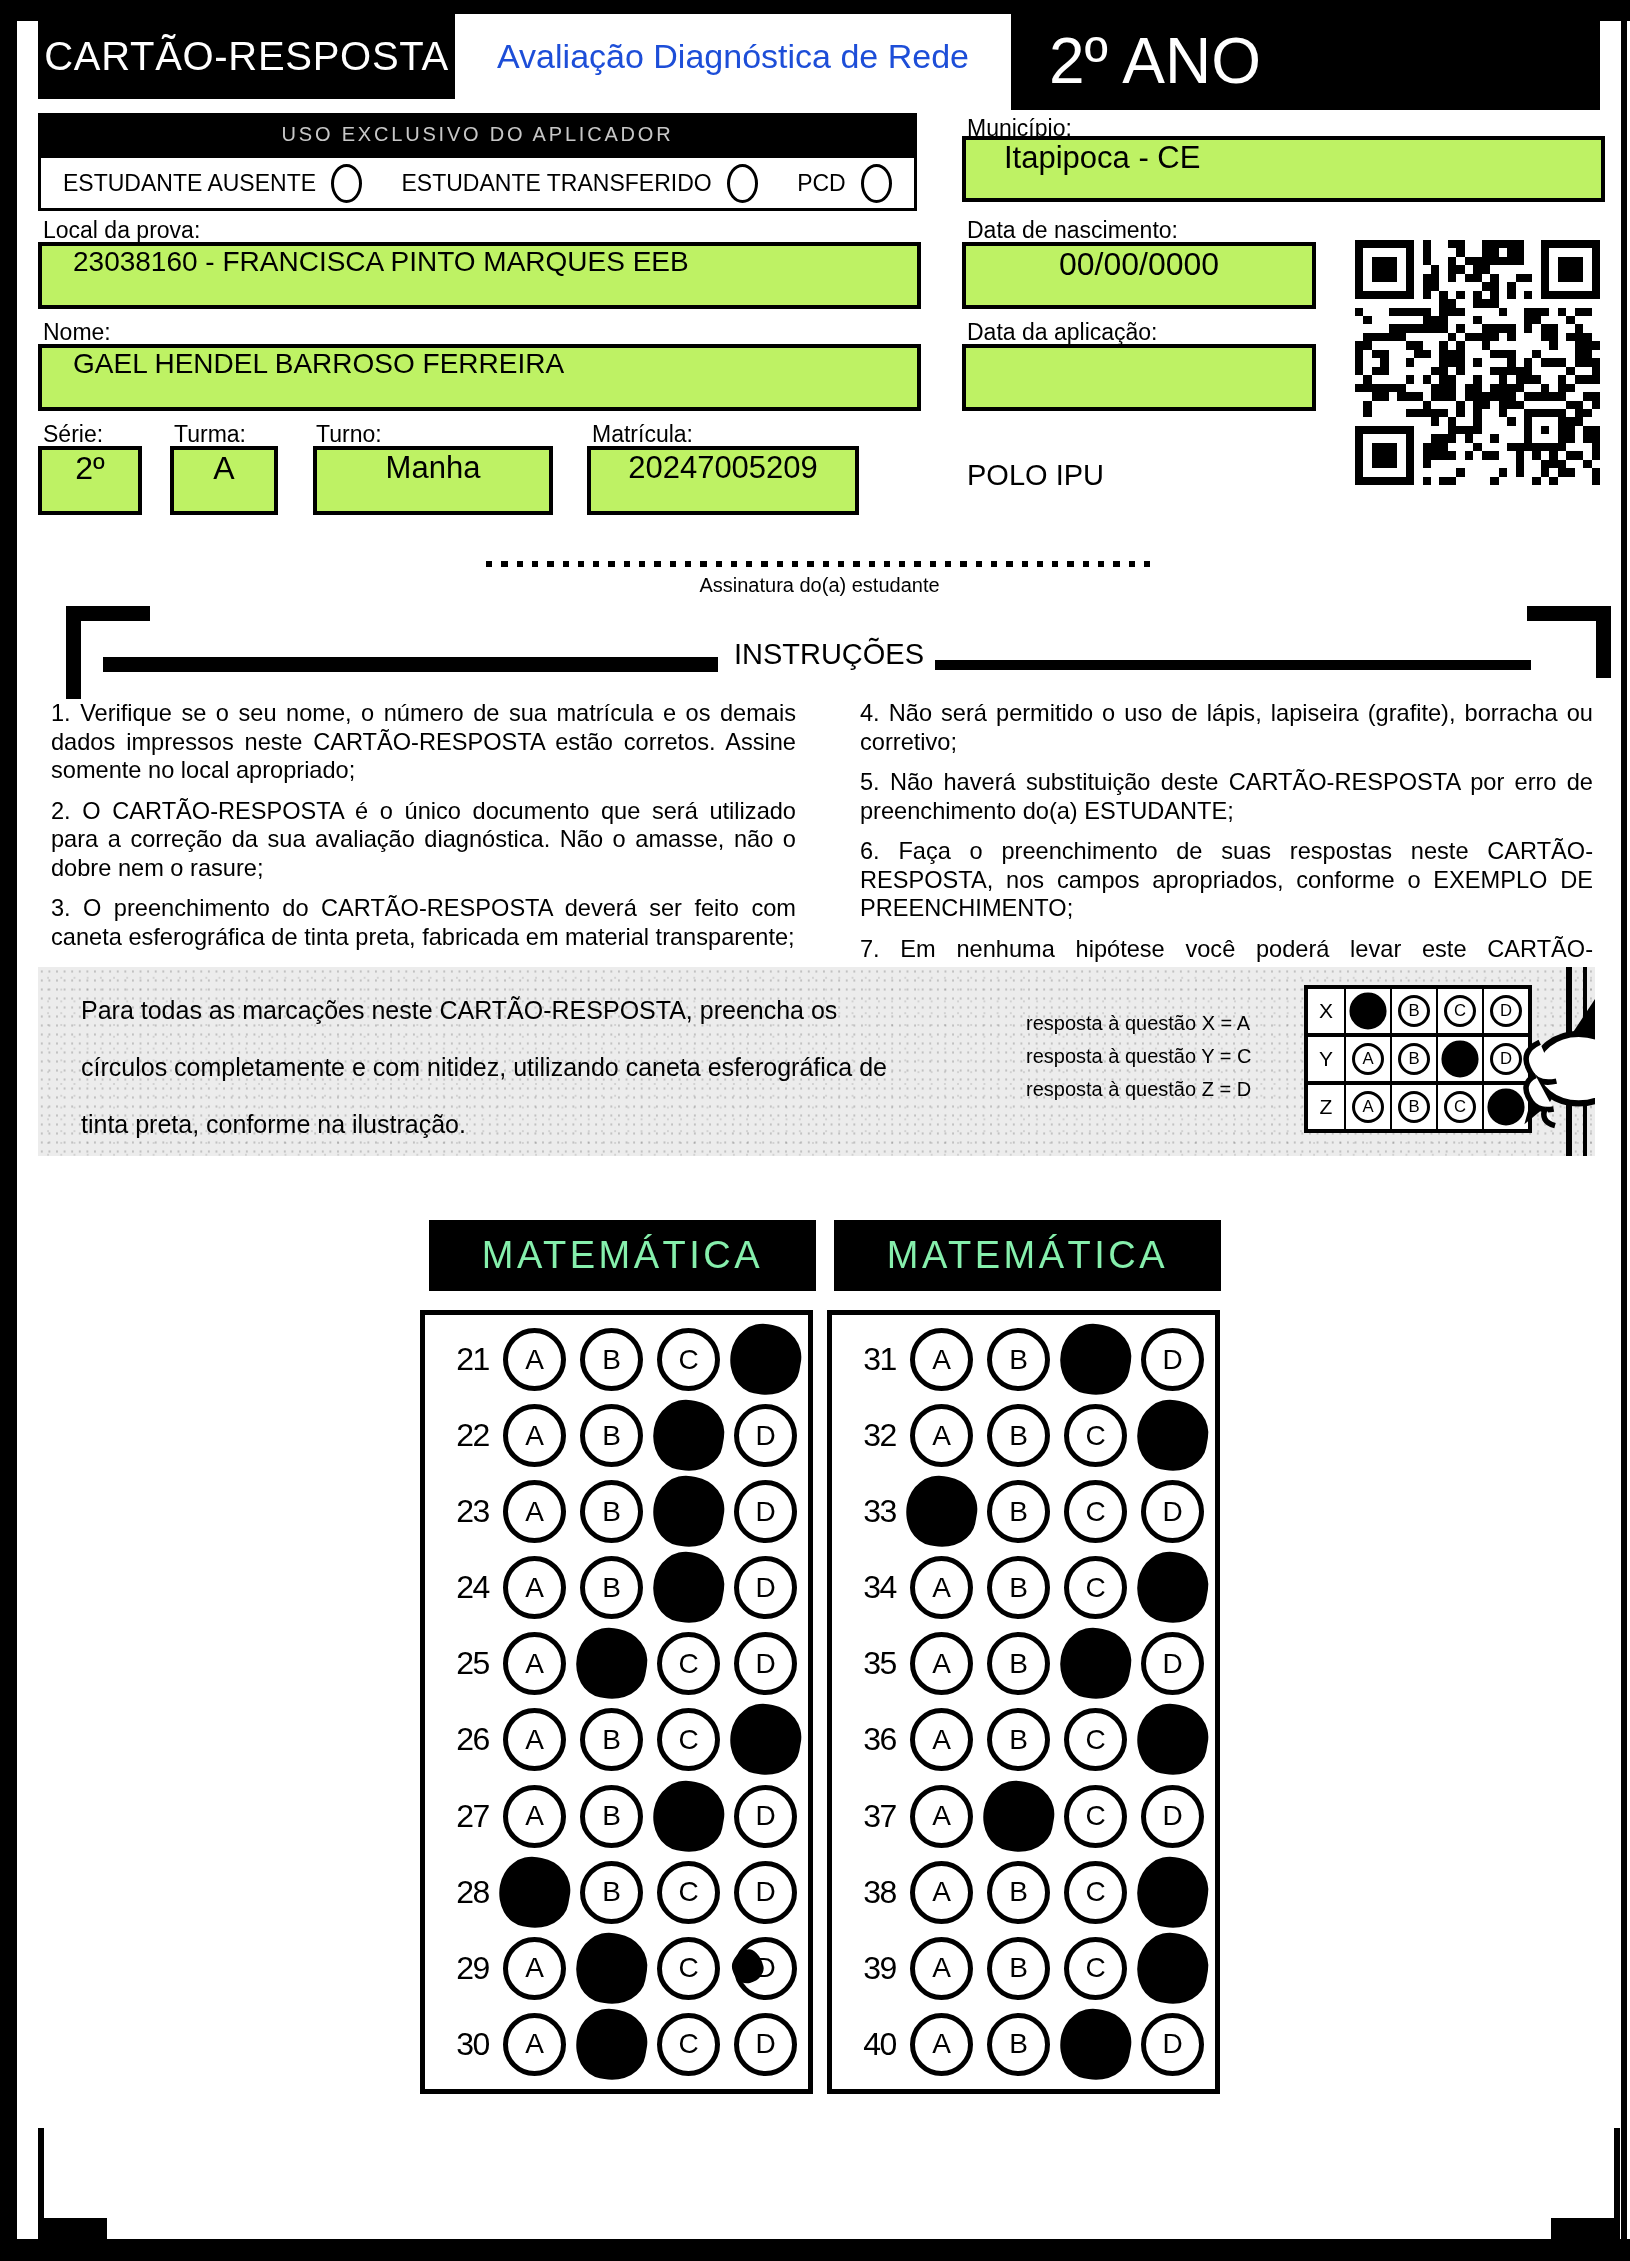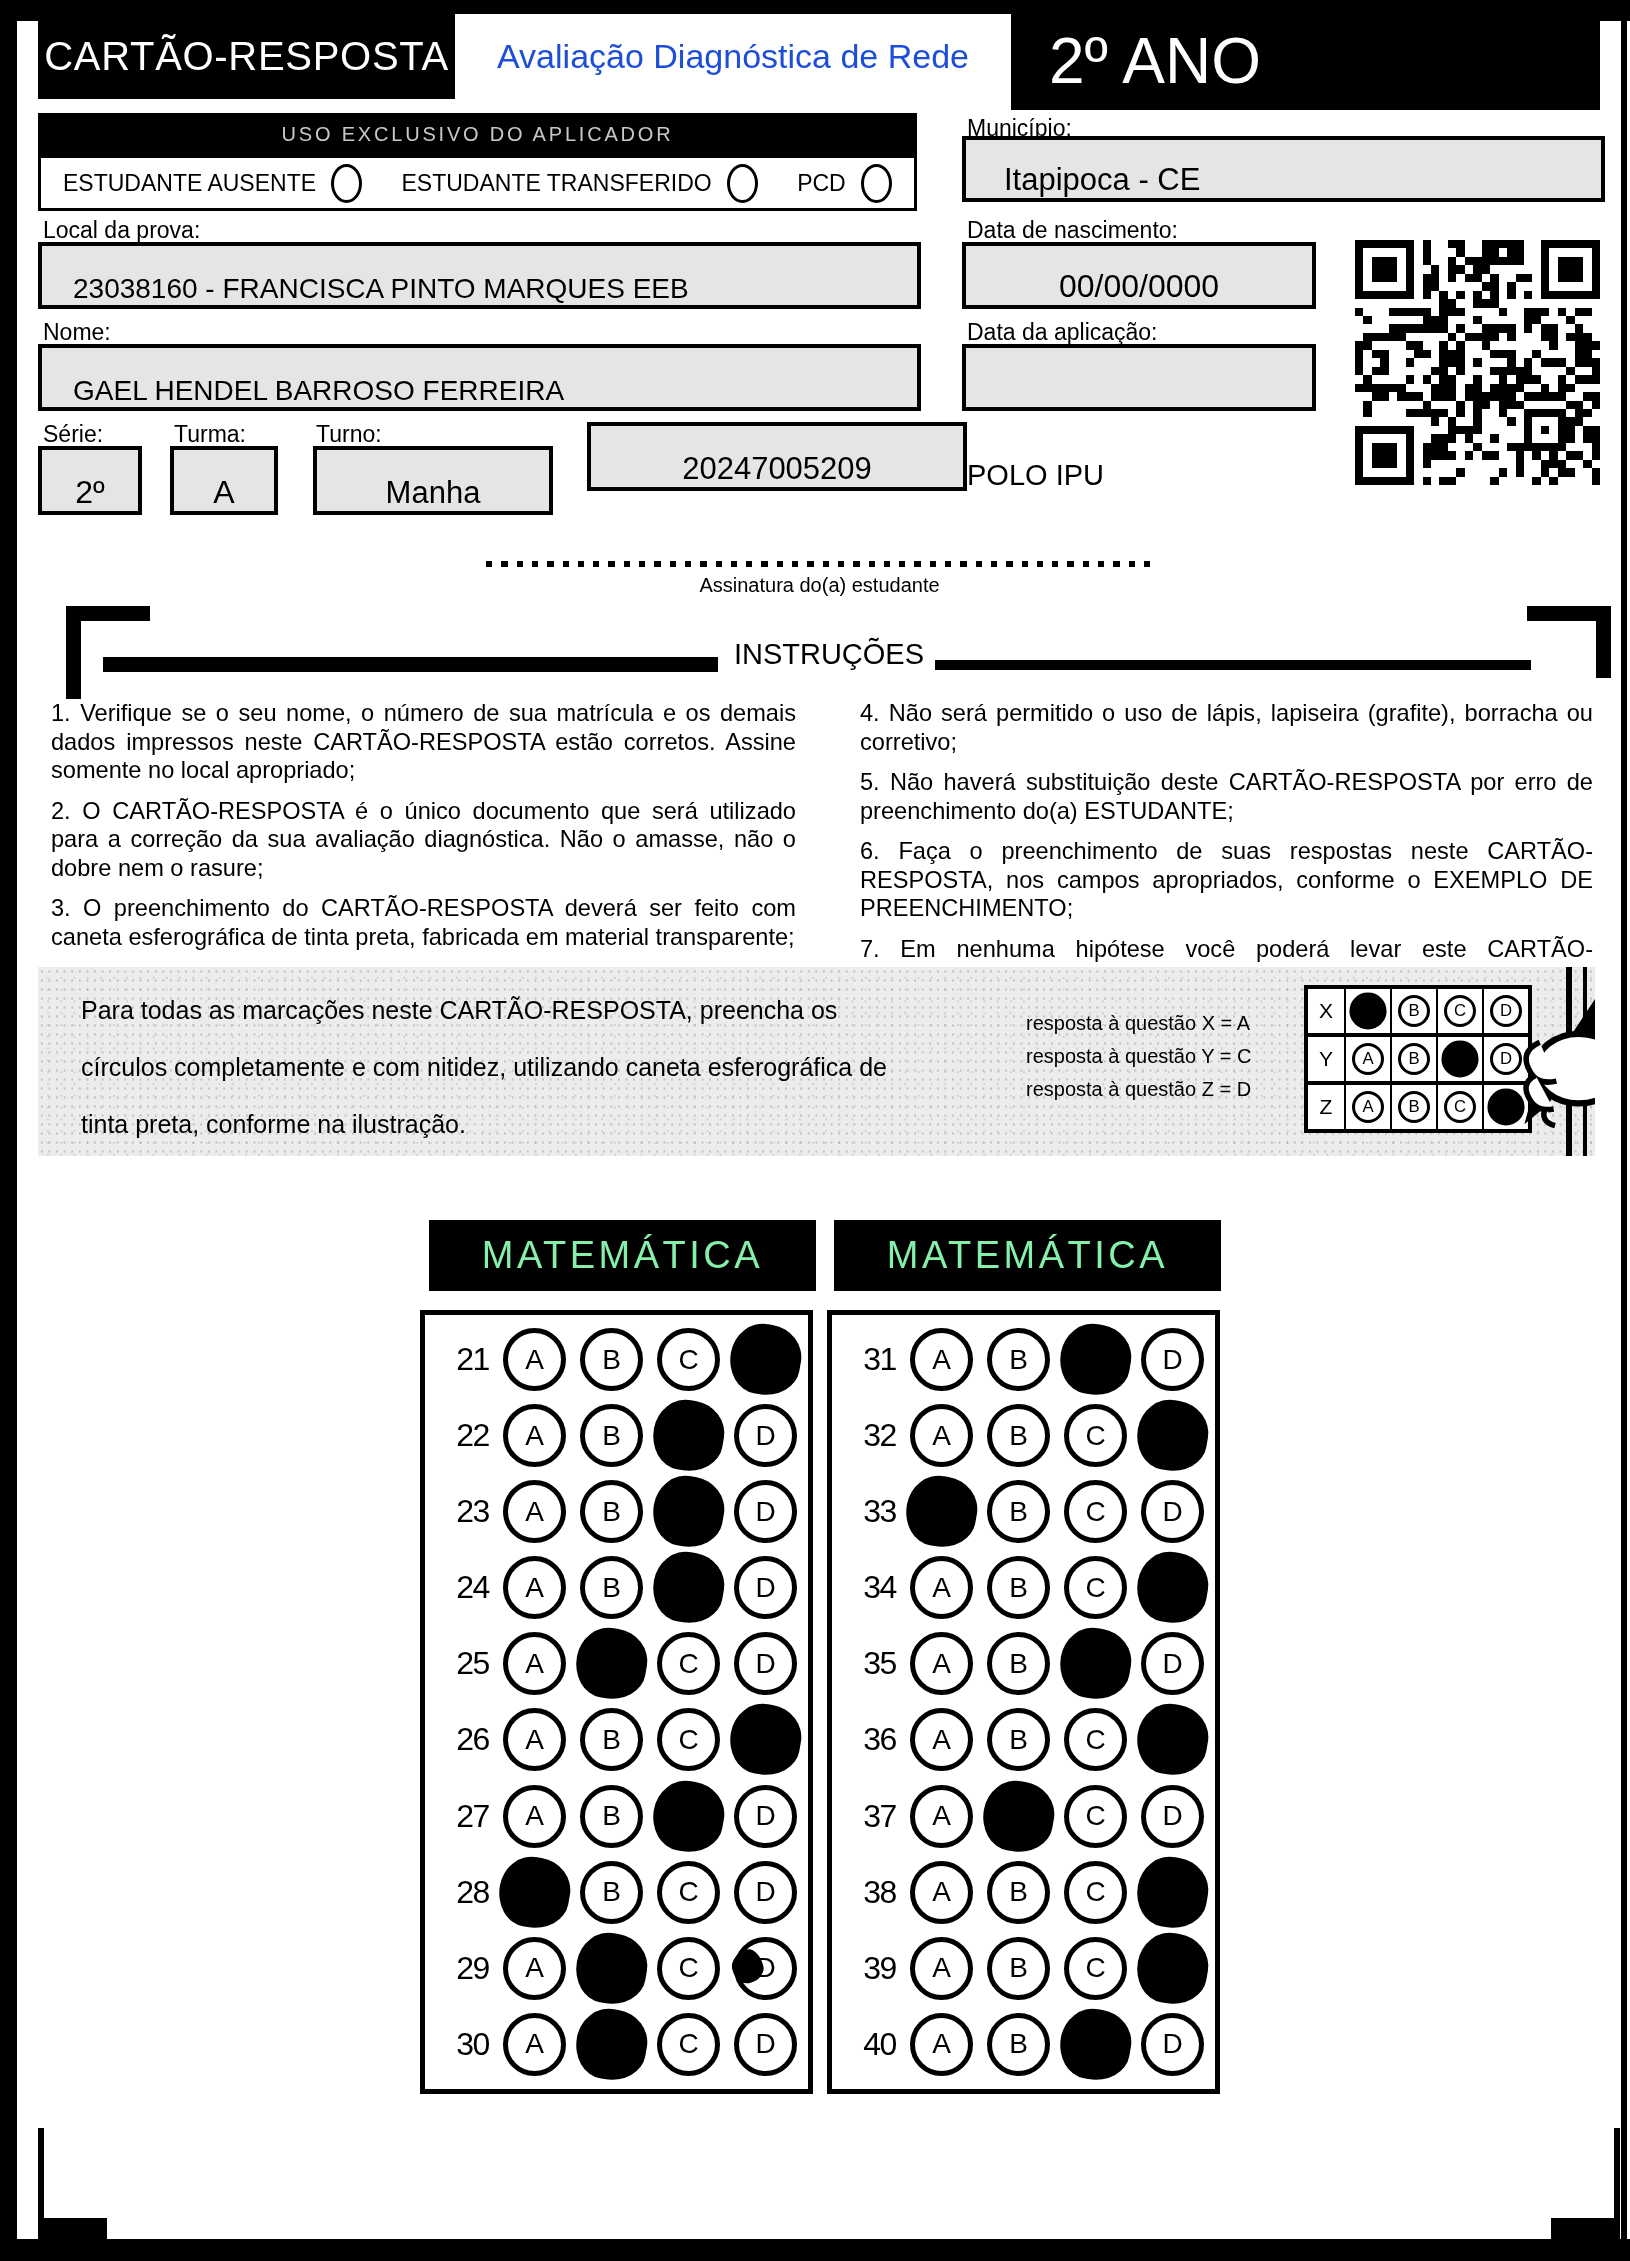--- a/index.html
+++ b/index.html
@@ -20,21 +20,21 @@
              font-size:64px;display:flex;align-items:center;padding-left:38px;box-sizing:border-box}
   
   .uso-bar{left:38px;top:113px;width:879px;height:42px;background:#000;display:flex;align-items:center;
            justify-content:center;font-size:20px;letter-spacing:2.8px;color:rgba(255,255,255,.78)}
   .status-row{left:38px;top:155px;width:879px;height:56px;border:3.5px solid #000;background:#fff;
               display:flex;align-items:center;justify-content:space-between;padding:0 22px;box-sizing:border-box}
   .status-item{display:flex;align-items:center;gap:15.3px;font-size:23px}
   .status-circle{width:31px;height:39px;border:3.5px solid #000;border-radius:50%;box-sizing:border-box;background:#fff}
   
   .field-label{font-size:23px}
-  .field-box{border:4.2px solid #000;background:#e5e5e5;display:flex;align-items:flex-end;box-sizing:border-box}
+  .field-box{border:4.2px solid #000;background:#bef264;display:flex;align-items:flex-start;box-sizing:border-box}
   .pl{padding-left:31px}
   .ctr{justify-content:center}
   .fs40{font-size:28px}.fs44{font-size:31px}.fs46{font-size:32px}
   .polo{font-size:29px}
   .qr{left:1355px;top:240px;width:245px;height:245px}
   
   .sig-line{left:486px;top:561px;width:667px;height:5.6px;
             background:repeating-linear-gradient(90deg,#000 0 6.3px,transparent 6.3px 15.3px)}
   .sig-label{left:486px;top:574px;width:667px;text-align:center;font-size:20px}
   
@@ -130,21 +130,21 @@
 
   <div class="abs field-box ctr fs46" style="left:38px;top:446px;width:104px;height:69px">
     <span>2º</span>
   </div>
   <div class="abs field-box ctr fs46" style="left:170px;top:446px;width:108px;height:69px">
     <span>A</span>
   </div>
   <div class="abs field-box ctr fs44" style="left:313px;top:446px;width:240px;height:69px">
     <span>Manha</span>
   </div>
-  <div class="abs field-box ctr fs44" style="left:587px;top:422px;width:380px;height:69px">
+  <div class="abs field-box ctr fs44" style="left:587px;top:446px;width:272px;height:69px">
     <span>20247005209</span>
   </div>
 
   <div class="abs field-label" style="left:967px;top:115px">Município:</div>
   <div class="abs field-box fs44" style="left:962px;top:136px;width:643px;height:66px;padding-left:38px">
     <span>Itapipoca - CE</span>
   </div>
 
   <div class="abs field-label" style="left:967px;top:217px">Data de nascimento:</div>
   <div class="abs field-box ctr fs46" style="left:962px;top:242px;width:354px;height:67px">

